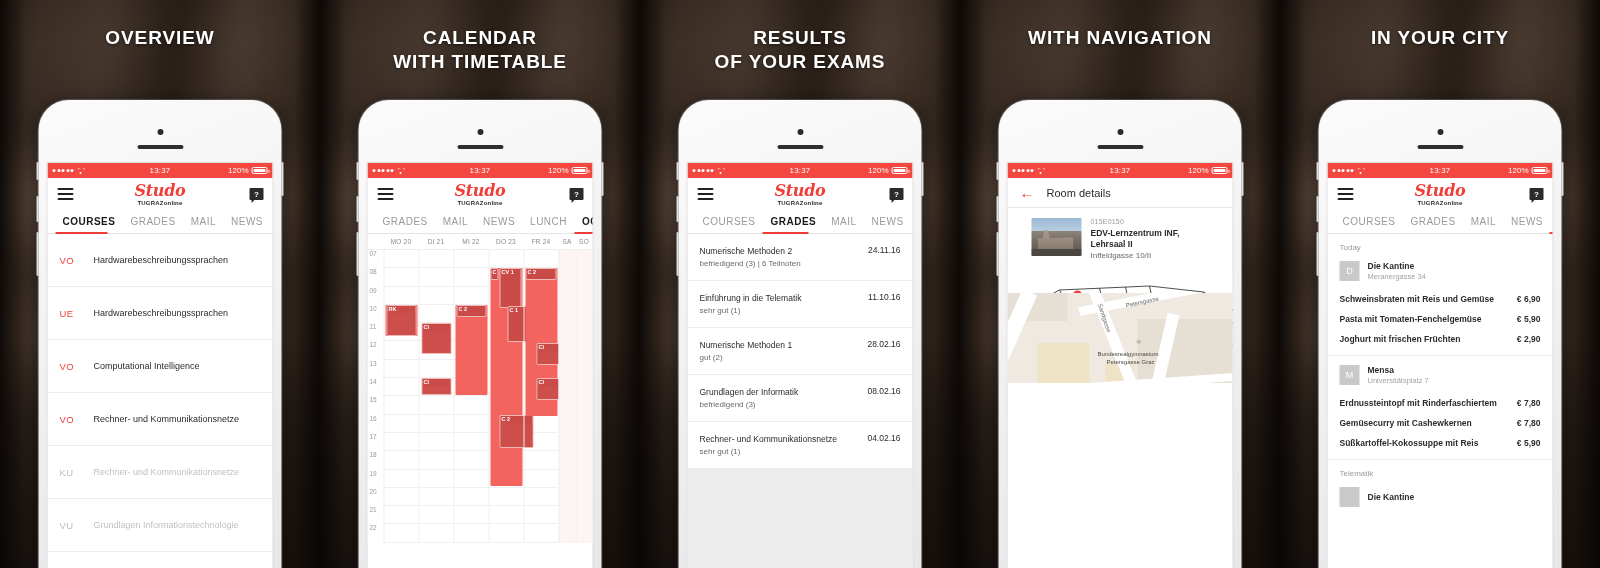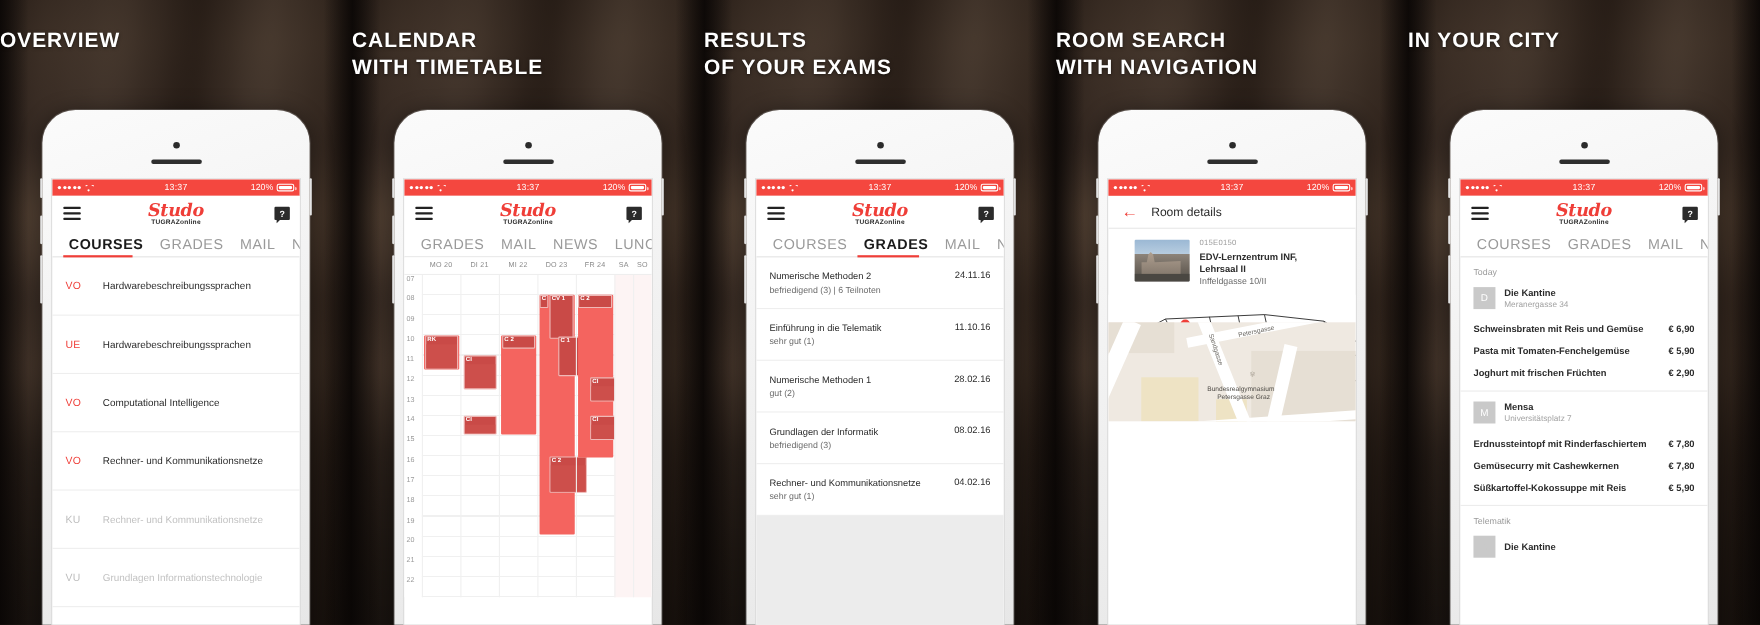--- a/index.html
+++ b/index.html
@@ -43,21 +43,21 @@
     position: absolute; inset: 0;
     background: linear-gradient(180deg, rgba(15,10,7,.50) 0%, rgba(15,10,7,.30) 40%, rgba(10,7,5,.55) 100%);
   }
   .panel-edge-l { position:absolute; left:0; top:0; bottom:0; width:26px;
     background: linear-gradient(90deg, rgba(8,5,4,.85), rgba(8,5,4,0)); }
   .panel-edge-r { position:absolute; right:0; top:0; bottom:0; width:26px;
     background: linear-gradient(270deg, rgba(8,5,4,.85), rgba(8,5,4,0)); }
 
   .headline {
     position: absolute; top: 26px; left: 0; right: 0;
-    text-align: left;
+    text-align: center;
     color: #ffffff;
     font-size: 19px;
     font-weight: 700;
     letter-spacing: .9px;
     line-height: 24px;
     text-shadow: 0 1px 3px rgba(0,0,0,.55);
     z-index: 5;
   }
 
   
@@ -140,21 +140,21 @@
   .help-badge { position:absolute; right:9px; top:50%; transform:translateY(-50%);
                 width:14px; height:12px; background:#2b2b2b; color:#fff;
                 font-size:8px; font-weight:700; display:flex; align-items:center;
                 justify-content:center; border-radius:1px; cursor:pointer;}
   .help-badge::after { content:""; position:absolute; bottom:-3px; left:2px;
                        border-left:3px solid #2b2b2b; border-bottom:3px solid transparent; }
 
   
   .tabs { display:flex; border-bottom:1px solid #e3e3e3; background:#fff; height:24px; }
   .tab { flex:1; display:flex; align-items:center; justify-content:center;
-         font-size:13px; letter-spacing:.5px; color:#9a9a9a; font-weight:400;
+         font-size:10px; letter-spacing:.5px; color:#9a9a9a; font-weight:400;
          position:relative; cursor:pointer; white-space:nowrap;padding-left:15px; }
   .tab.active { color:#1a1a1a; font-weight:700; }
   .tab.active::after { content:""; position:absolute; left:12%; right:12%; bottom:-1px;
                        height:2px; background:#ef3e38; }
 
   
   .course-row { display:flex; align-items:center; height:53px; padding:0 12px;
                 border-bottom:1px solid #eeeeee; cursor:pointer; }
   .course-kind { width:34px; font-size:9.5px; font-weight:400; color:#ef3e38; letter-spacing:.3px;}
   .course-name { font-size:9px; color:#2b2b2b; }
@@ -567,21 +567,20 @@
       </div>
     </div>
   </div>
 
   <div class="panel">
     <div class="panel-bg"></div>
     <div class="panel-shade"></div>
     <div class="panel-edge-l"></div>
     <div class="panel-edge-r"></div>
     <div class="headline">
-      <div>ROOM SEARCH</div>
       <div>WITH NAVIGATION</div>
     </div>
     <div class="phone">
       <div class="btn-pwr"></div>
       <div class="btn-sil"></div>
       <div class="cam"></div>
       <div class="speaker"></div>
       <div class="screen" style="display:flex;flex-direction:column;">
 
         <div class="statusbar" style="flex:0 0 15px;">

